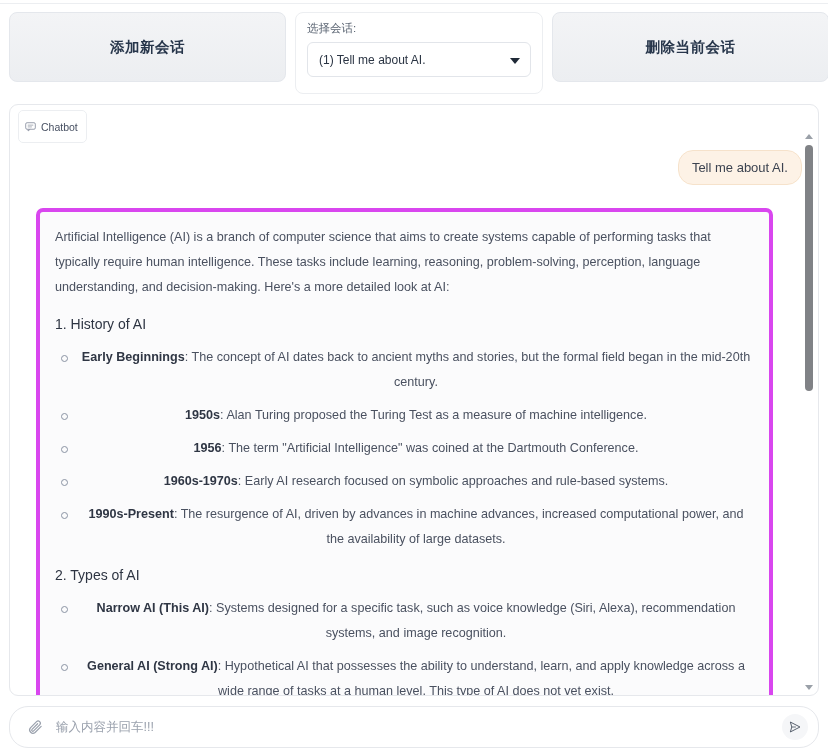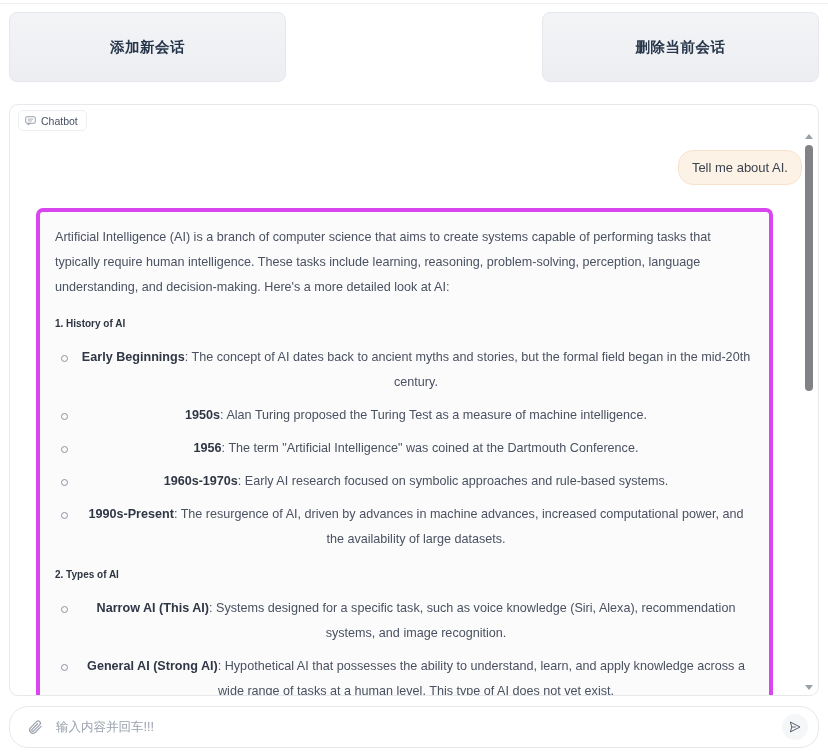--- a/index.html
+++ b/index.html
@@ -85,21 +85,21 @@
   .chat-panel {
     position: absolute; left: 9px; top: 104px;
     width: 810px; height: 592px;
     border: 1px solid #e6e8ec;
     border-radius: 9px;
     background: #ffffff;
     overflow: hidden;
   }
   .chat-tab {
     position: absolute; left: 8px; top: 5px;
-    height: 21px;
+    height: 33px;
     background: #fff;
     border: 1px solid #eceef1;
     border-radius: 5px;
     display: flex; align-items: center;
     gap: 5px;
     padding: 0 8px 0 6px;
     z-index: 4;
   }
   .chat-tab-label { font-size: 10.5px; color: #475062; }
   .bubble-icon { display: block; }
@@ -131,24 +131,24 @@
     border: 4px solid #d946ef;
     border-radius: 7px;
     padding: 13px 15px 10px 15px;
     font-size: 12.6px;
     line-height: 25px;
     color: #4a5160;
   }
   .msg-bot p { margin: 0 0 13px 0; }
   .msg-bot p:last-child { margin-bottom: 0; }
   .sec-head {
-    font-weight: 700;
+    font-weight: 400;
     color: #2d3442;
     margin: 0 0 10px 0;
-    font-size: 10px;
+    font-size: 14px;
     line-height: 22px;
   }
   .blist { margin: 0 0 12px 0; padding: 0; list-style: none; text-align: center; }
   .blist li {
     position: relative;
     padding-left: 23px;
     margin-bottom: 8px;
     line-height: 25px;
   }
   .blist li:last-child { margin-bottom: 0; }
@@ -225,20 +225,27 @@
 <body>
 
 <div class="top-rule"></div>
 
 <div class="top-row">
 
   <div class="big-btn" id="add-btn">
     <span>添加新会话</span>
   </div>
 
+  <div class="select-wrap">
+    <div class="select-label">选择会话:</div>
+    <div class="select-box">
+      <span class="select-value">(1)  Tell me about AI.</span>
+      <span class="caret"></span>
+    </div>
+  </div>
 
   <div class="big-btn" id="del-btn">
     <span>删除当前会话</span>
   </div>
 </div>
 
 <div class="chat-panel">
 
   <div class="chat-tab">
     <svg class="bubble-icon" width="11" height="11" viewBox="0 0 16 16">

